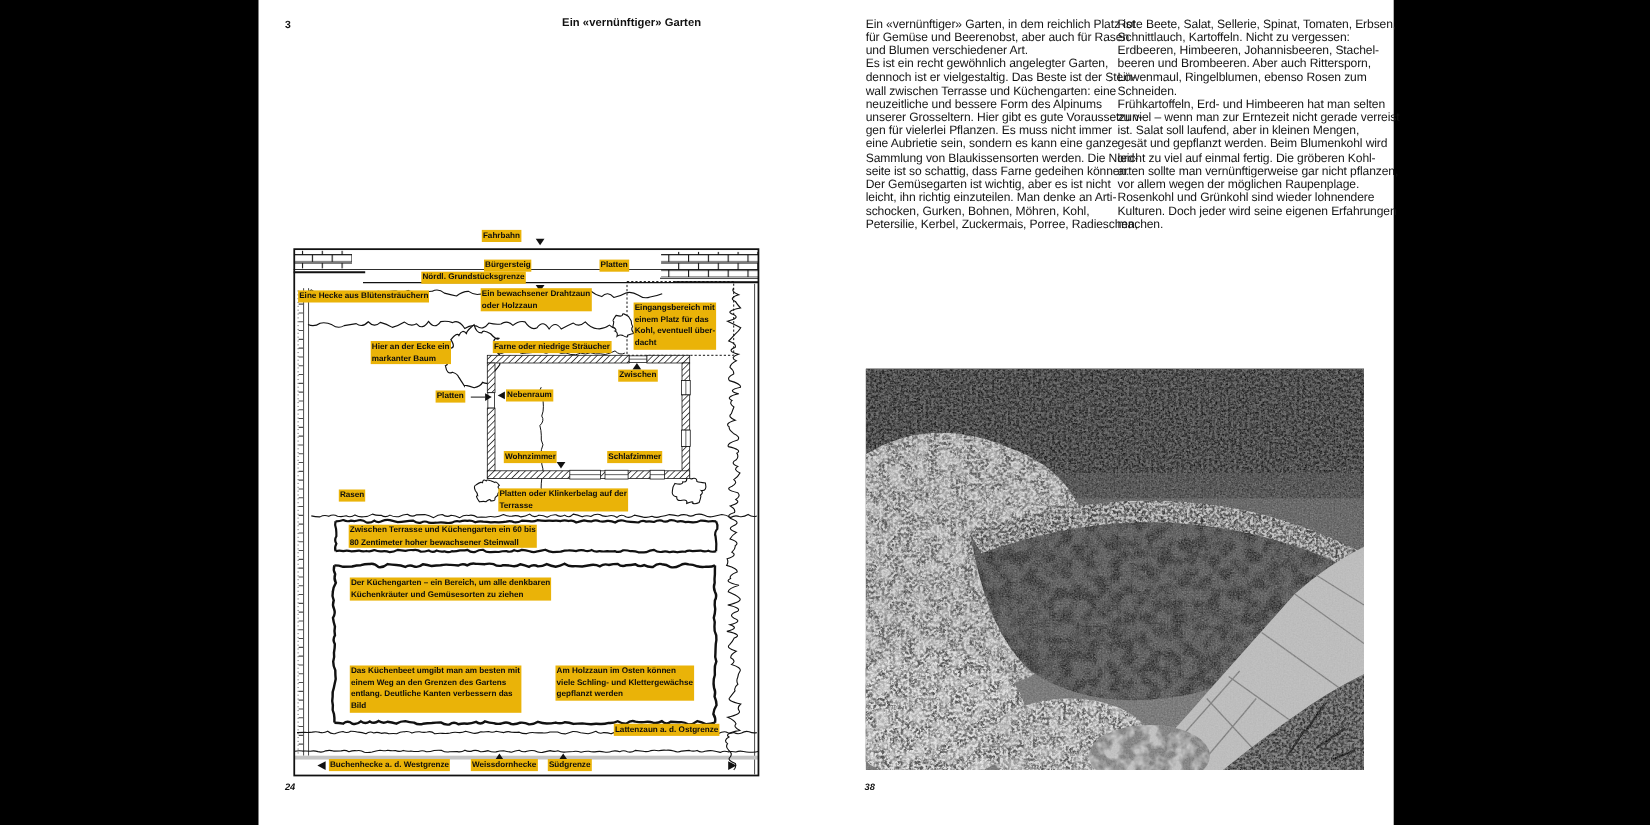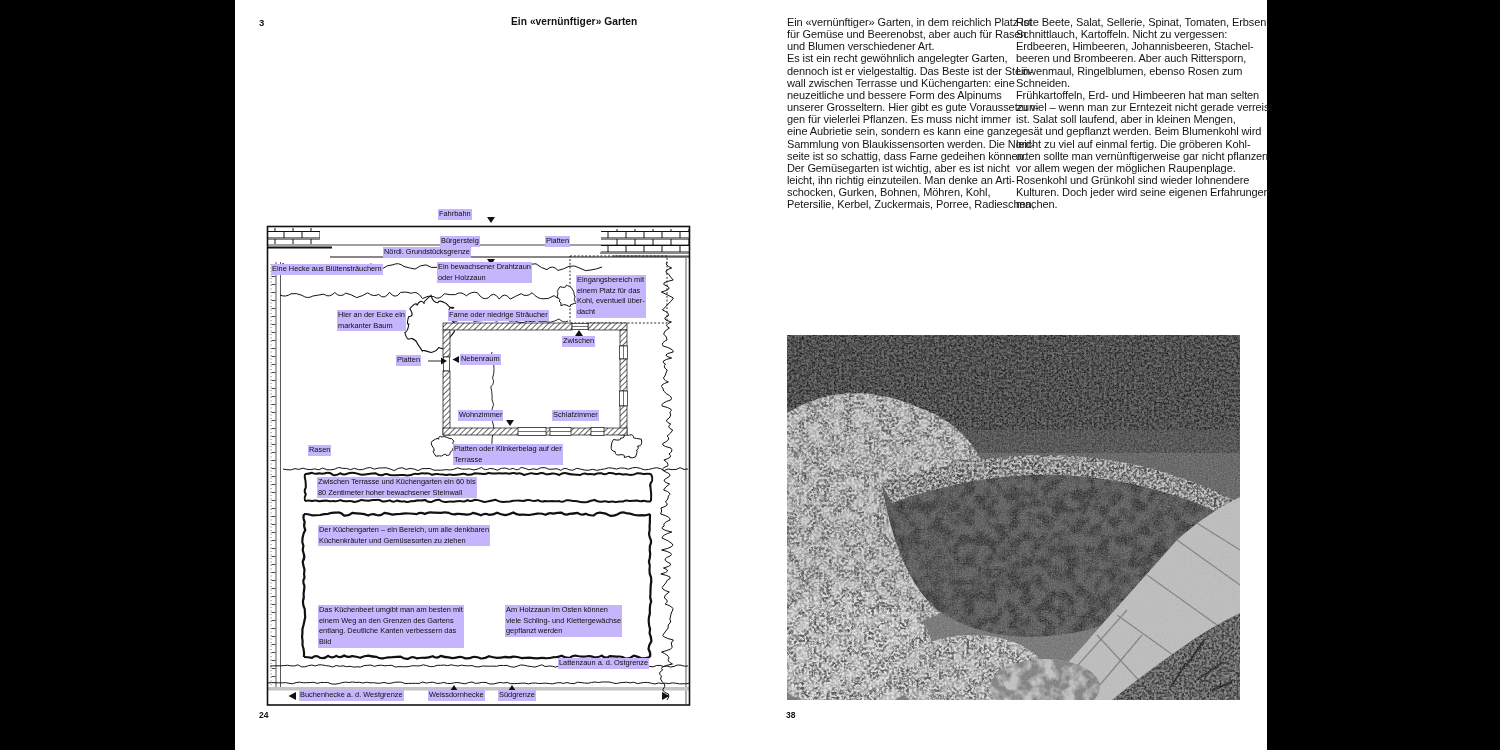--- a/index.html
+++ b/index.html
@@ -5,26 +5,26 @@
   html,body{margin:0;padding:0;background:#000;}
   .stage{position:relative;width:1500px;height:750px;background:#000;overflow:hidden;
          font-family:"Liberation Sans",sans-serif;}
   .spread{position:absolute;left:235px;top:0;width:1032px;height:750px;background:#fff;}
   .folio{position:absolute;left:259px;top:17px;font-size:9.5px;font-weight:700;color:#111;}
   .chapter-title{position:absolute;left:496px;top:16px;font-size:10.2px;font-weight:700;color:#111;letter-spacing:.05px;margin-left:15px;}
   .body-col{position:absolute;top:16px;font-size:11px;line-height:12.15px;color:#151515;
             white-space:pre;letter-spacing:-0.1px;}
   .col1{left:787px;}
   .col2{left:1016px;}
-  .pagenum{position:absolute;font-size:8.5px;font-weight:700;color:#111;}
+  .pagenum{position:absolute;font-size:8.5px;font-weight:700;color:#111;font-style:italic;}
   .pn-left{left:259px;top:710px;}
   .pn-right{left:786px;top:710px;}
   .diagram-svg{position:absolute;left:260px;top:205px;}
-  .dlabel{position:absolute;font-size:7.4px;font-weight:400;line-height:10.7px;color:#0d0d0d;
-          white-space:pre-line;background:#c4b5fd;padding:0 1px;}
+  .dlabel{position:absolute;font-size:7.4px;font-weight:700;line-height:10.7px;color:#0d0d0d;
+          white-space:pre-line;background:#eab308;padding:0 1px;}
   .photo-svg{position:absolute;left:787px;top:335px;}
 </style>
 </head>
 <body>
 
 <div class="stage">
   <div class="spread"></div>
 
   <div>
     <div class="folio">3</div>

